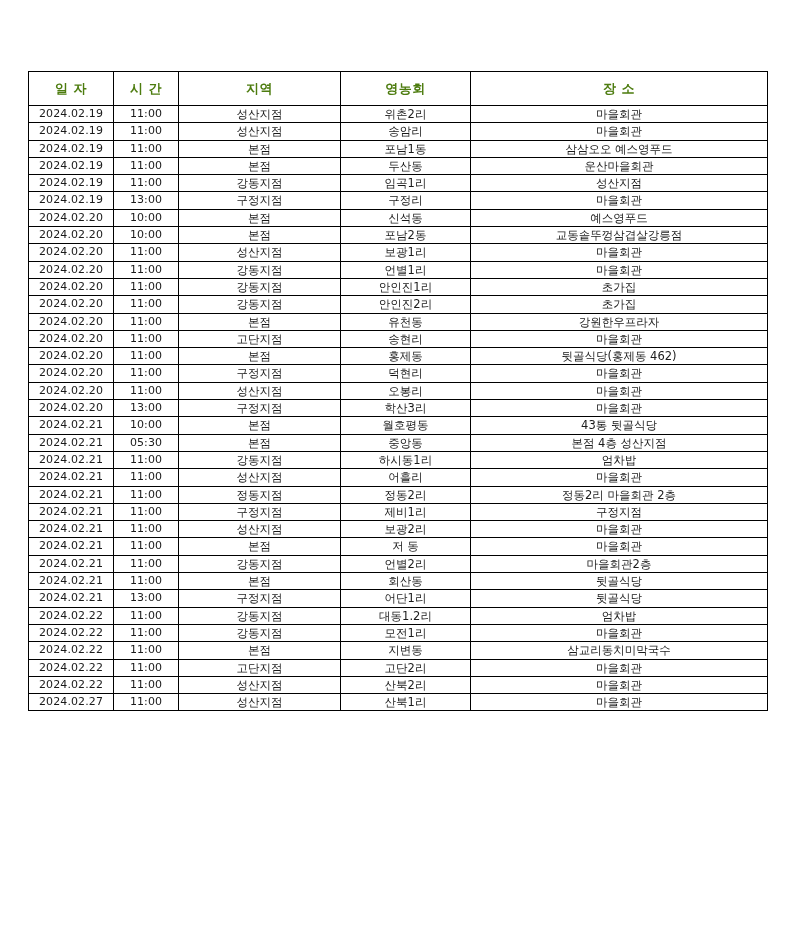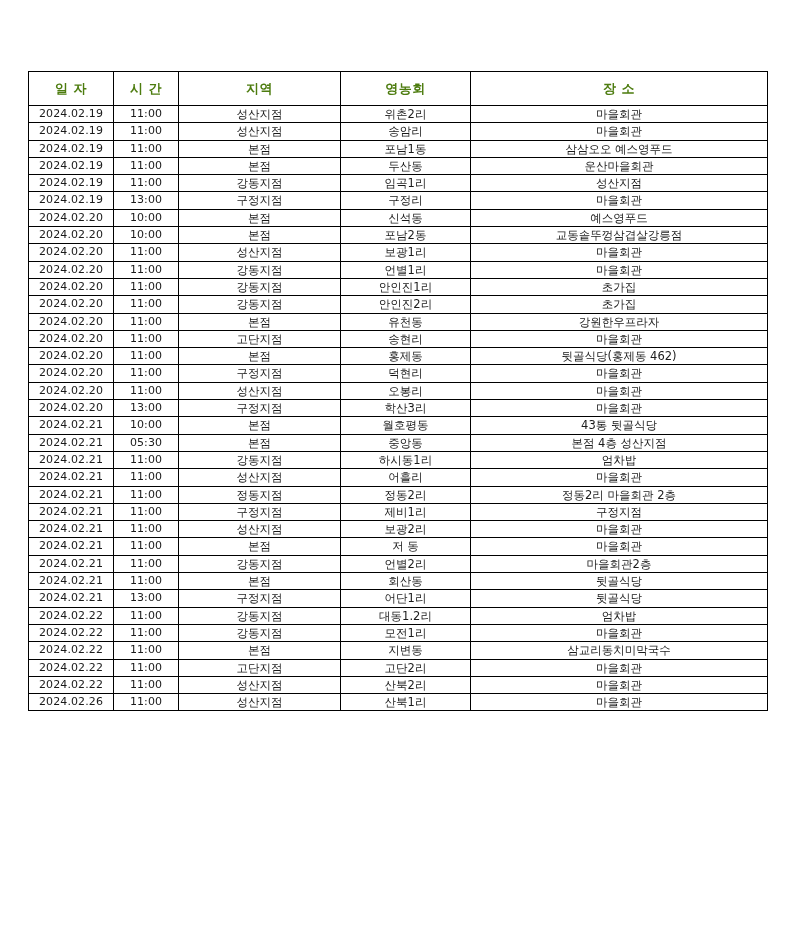--- a/index.html
+++ b/index.html
@@ -327,21 +327,21 @@
             <td class="cell-place">마을회관</td>
           </tr>
           <tr>
             <td class="cell-date">2024.02.22</td>
             <td class="cell-time">11:00</td>
             <td class="cell-area">성산지점</td>
             <td class="cell-group">산북2리</td>
             <td class="cell-place">마을회관</td>
           </tr>
           <tr>
-            <td class="cell-date">2024.02.26</td>
+            <td class="cell-date">2024.02.27</td>
             <td class="cell-time">11:00</td>
             <td class="cell-area">성산지점</td>
             <td class="cell-group">산북1리</td>
             <td class="cell-place">마을회관</td>
           </tr>
         </tbody>
     </table>
   </div>
 </div>
 

